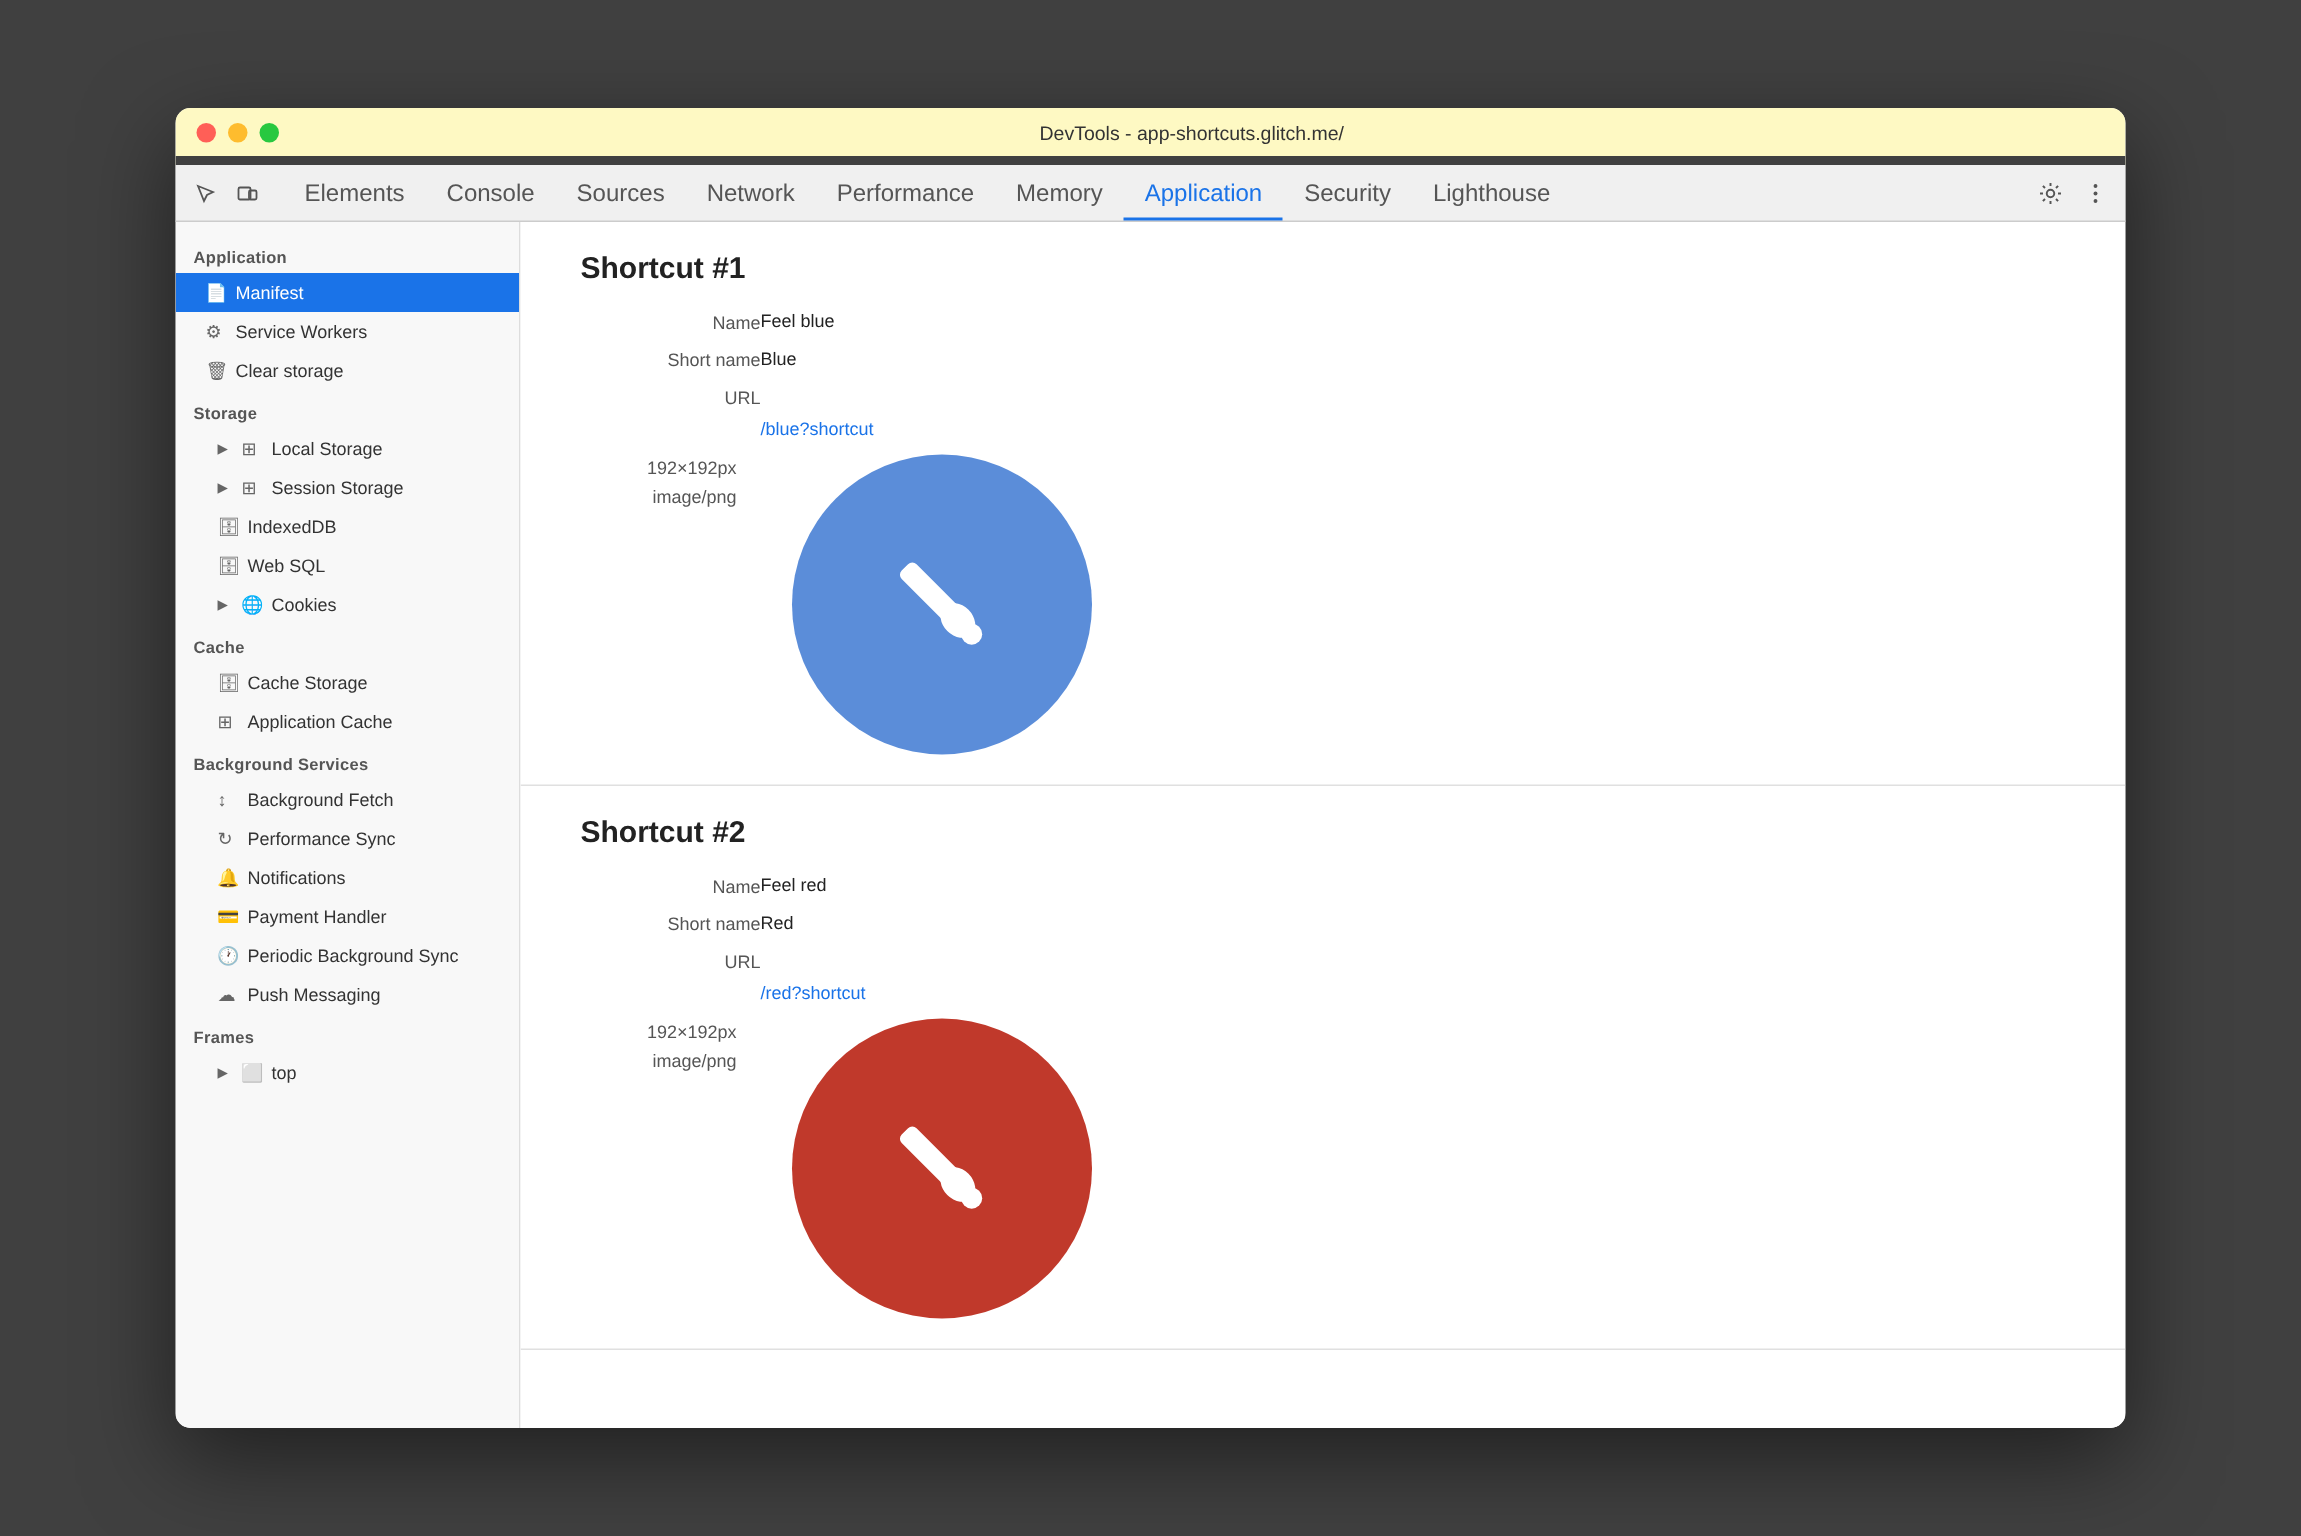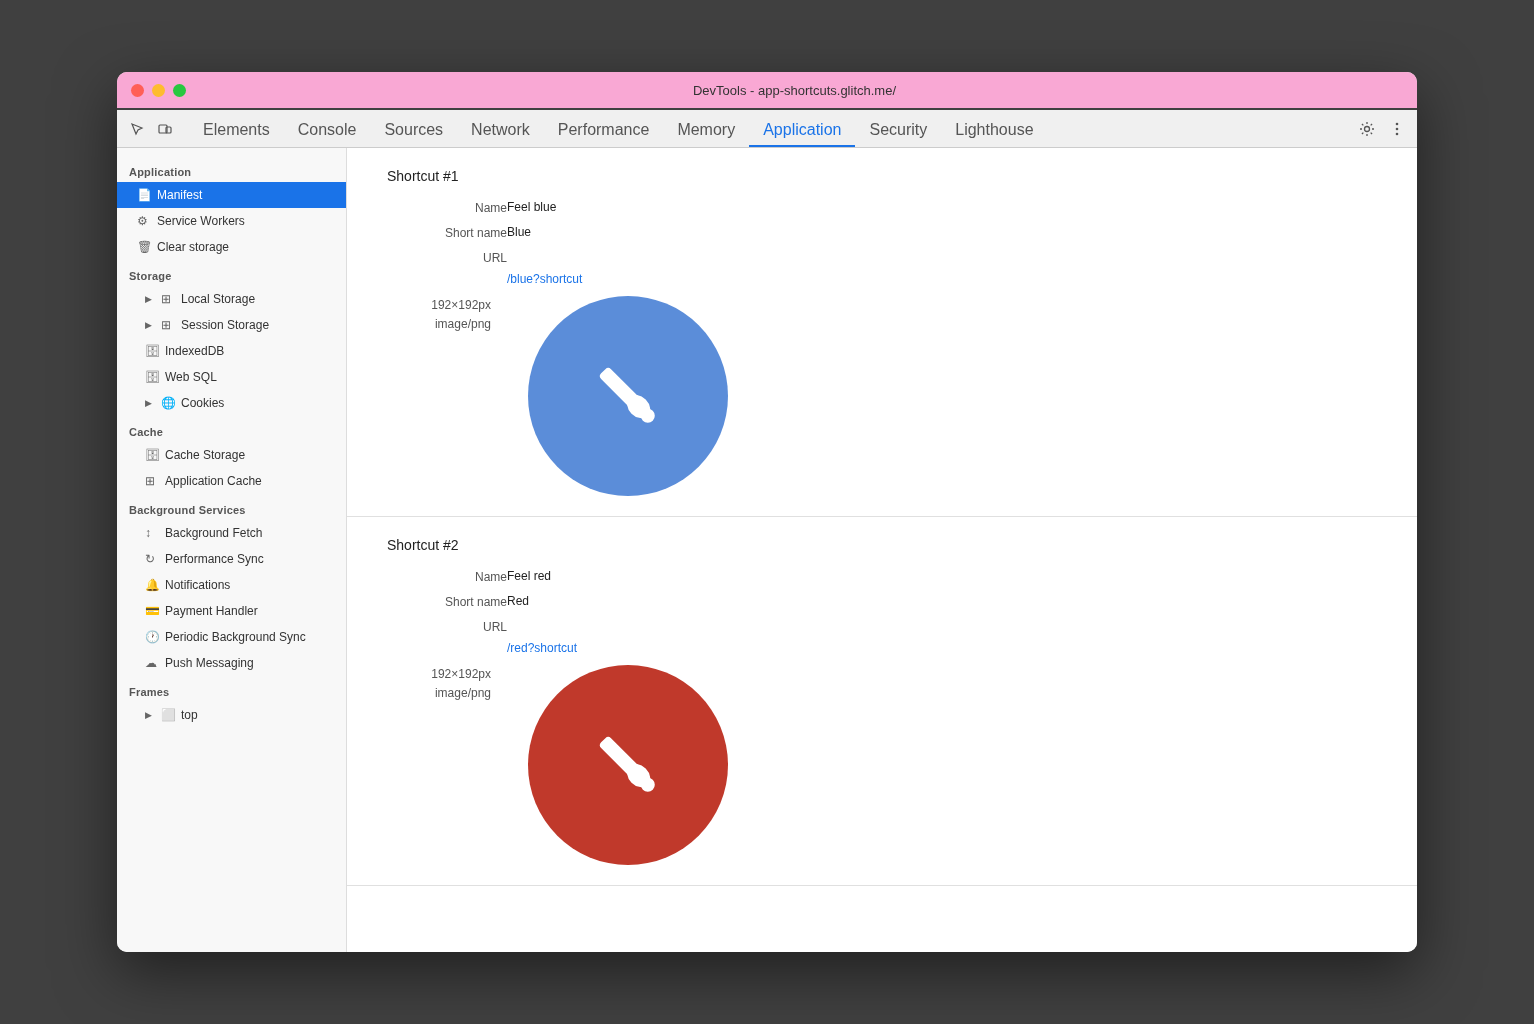--- a/index.html
+++ b/index.html
@@ -16,26 +16,26 @@
       height: 880px;
       background: #f0f0f0;
       border-radius: 10px;
       box-shadow: 0 20px 60px rgba(0,0,0,0.5);
       overflow: hidden;
       display: flex;
       flex-direction: column;
     }
     
     .titlebar {
-      background: #f9a8d4;
+      background: #fef9c3;
       height: 38px;
       display: flex;
       align-items: center;
       padding: 0 14px;
-      border-bottom: 2px solid #404040;
+      border-bottom: 6px solid #404040;
       flex-shrink: 0;
     }
     .titlebar-buttons {
       display: flex;
       gap: 8px;
       align-items: center;
     }
     .titlebar-btn {
       width: 13px;
       height: 13px;
@@ -171,22 +171,22 @@
       flex: 1;
       overflow-y: auto;
       background: white;
       padding: 0;
     }
     .shortcut-section {
       padding: 20px 40px;
       border-bottom: 1px solid #e0e0e0;
     }
     .shortcut-title {
-      font-size: 14px;
-      font-weight: 400;
+      font-size: 20px;
+      font-weight: 700;
       color: #222;
       margin-bottom: 16px;
     }
     .field-row {
       display: flex;
       align-items: flex-start;
       margin-bottom: 10px;
     }
     .field-label {
       width: 120px;

